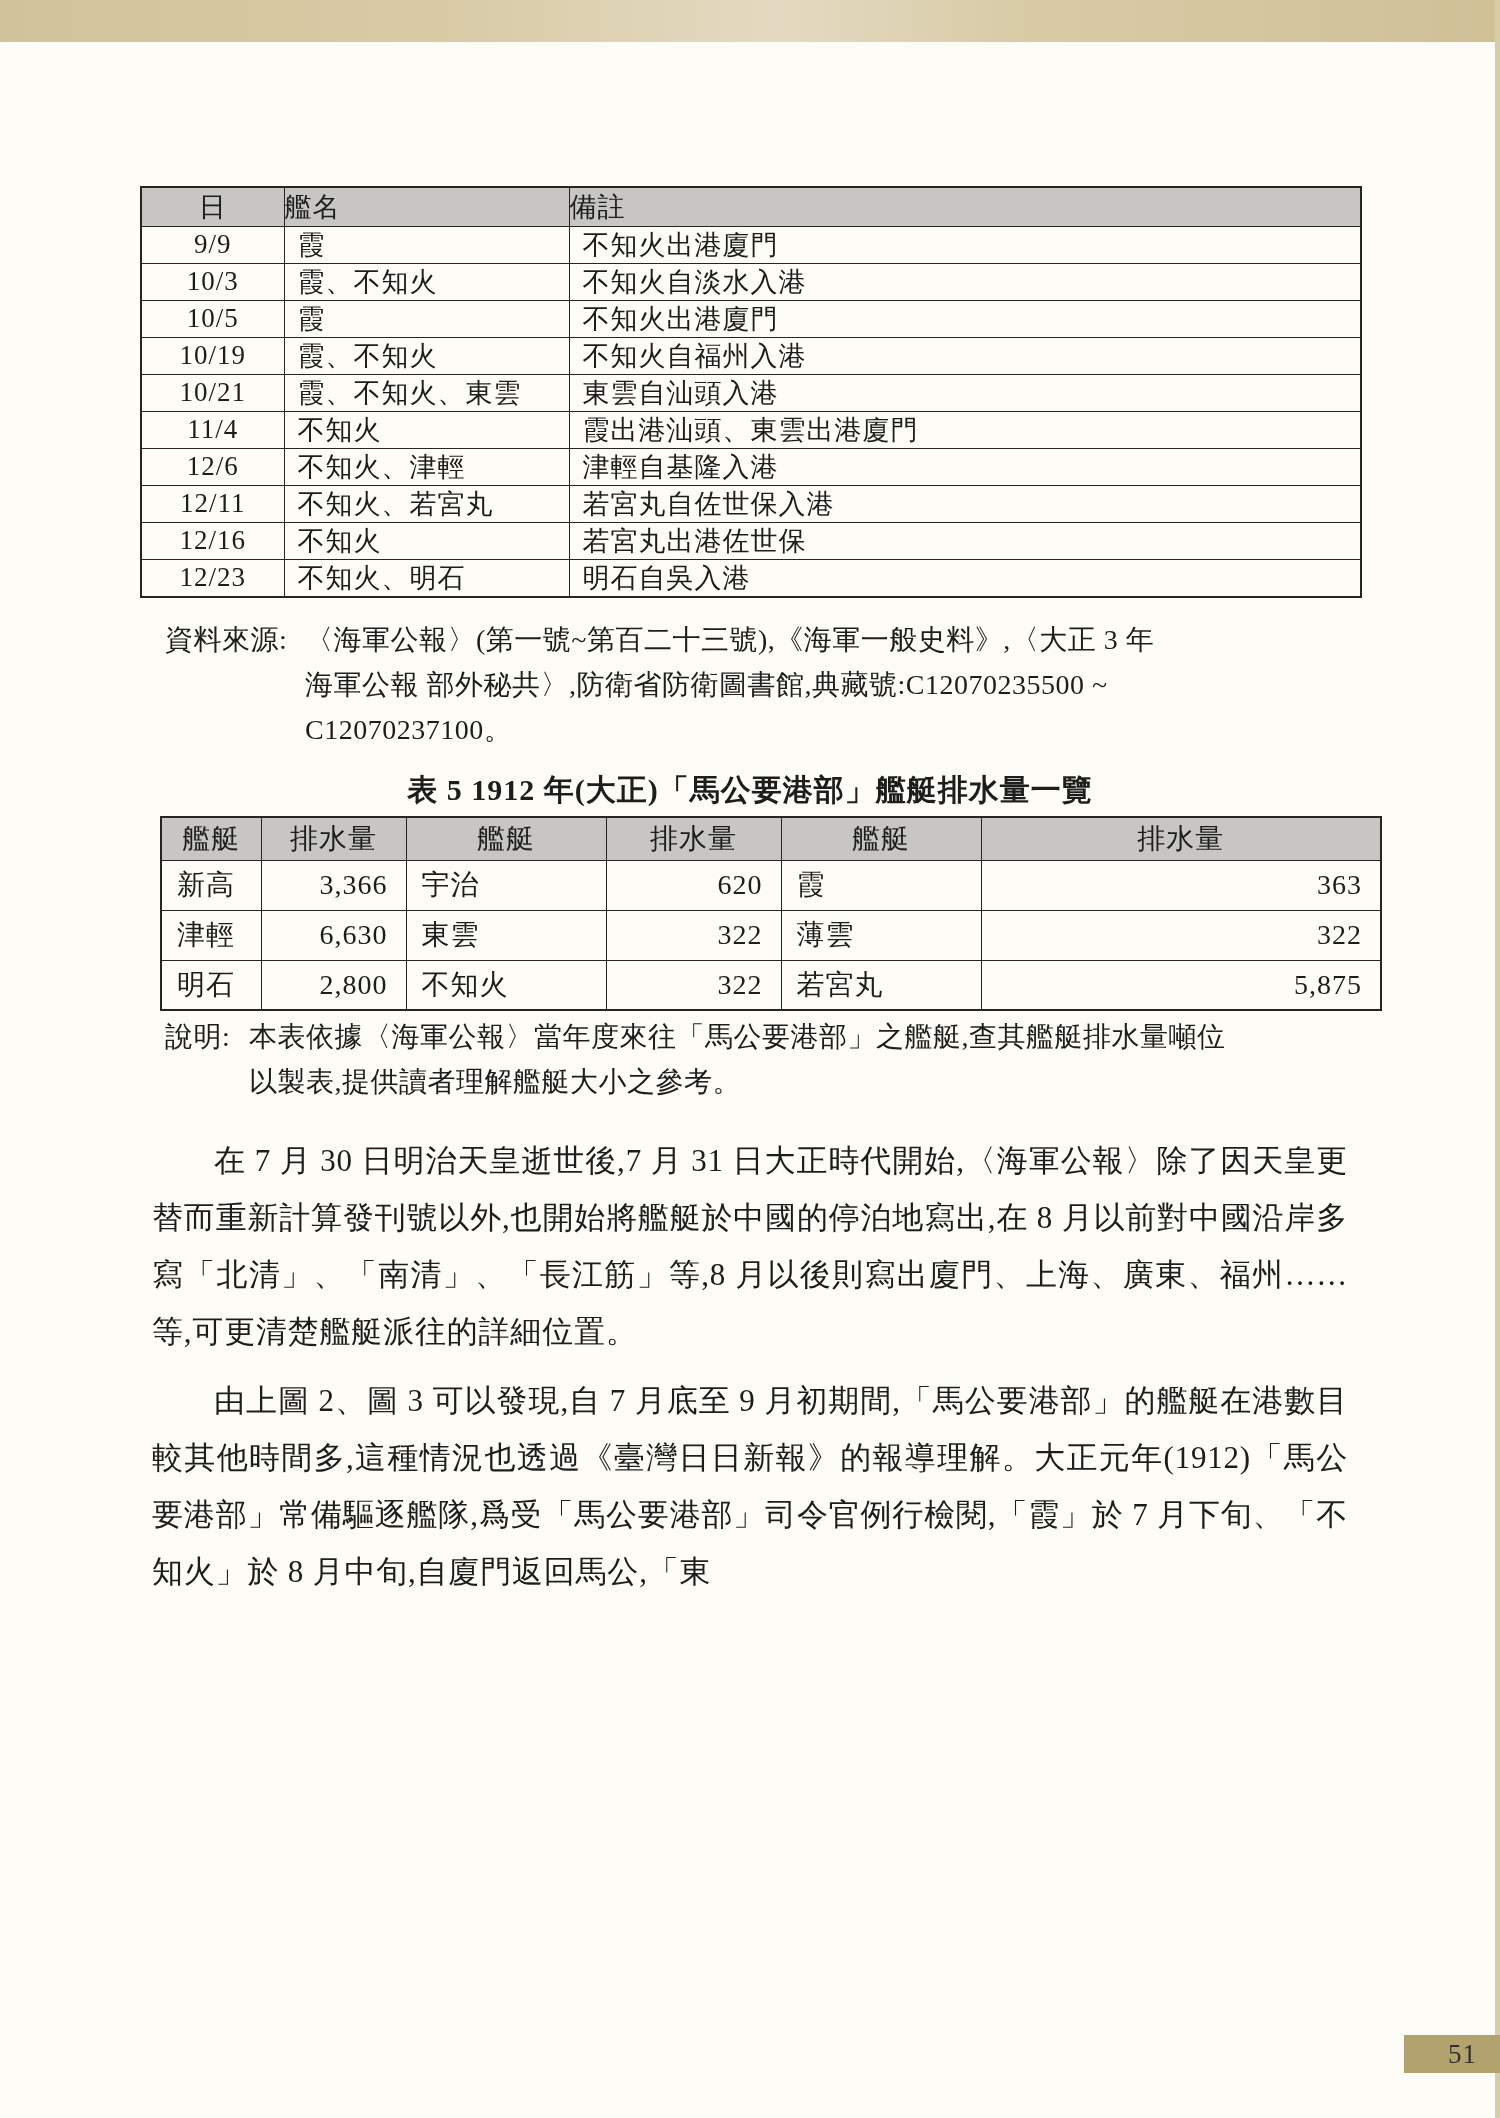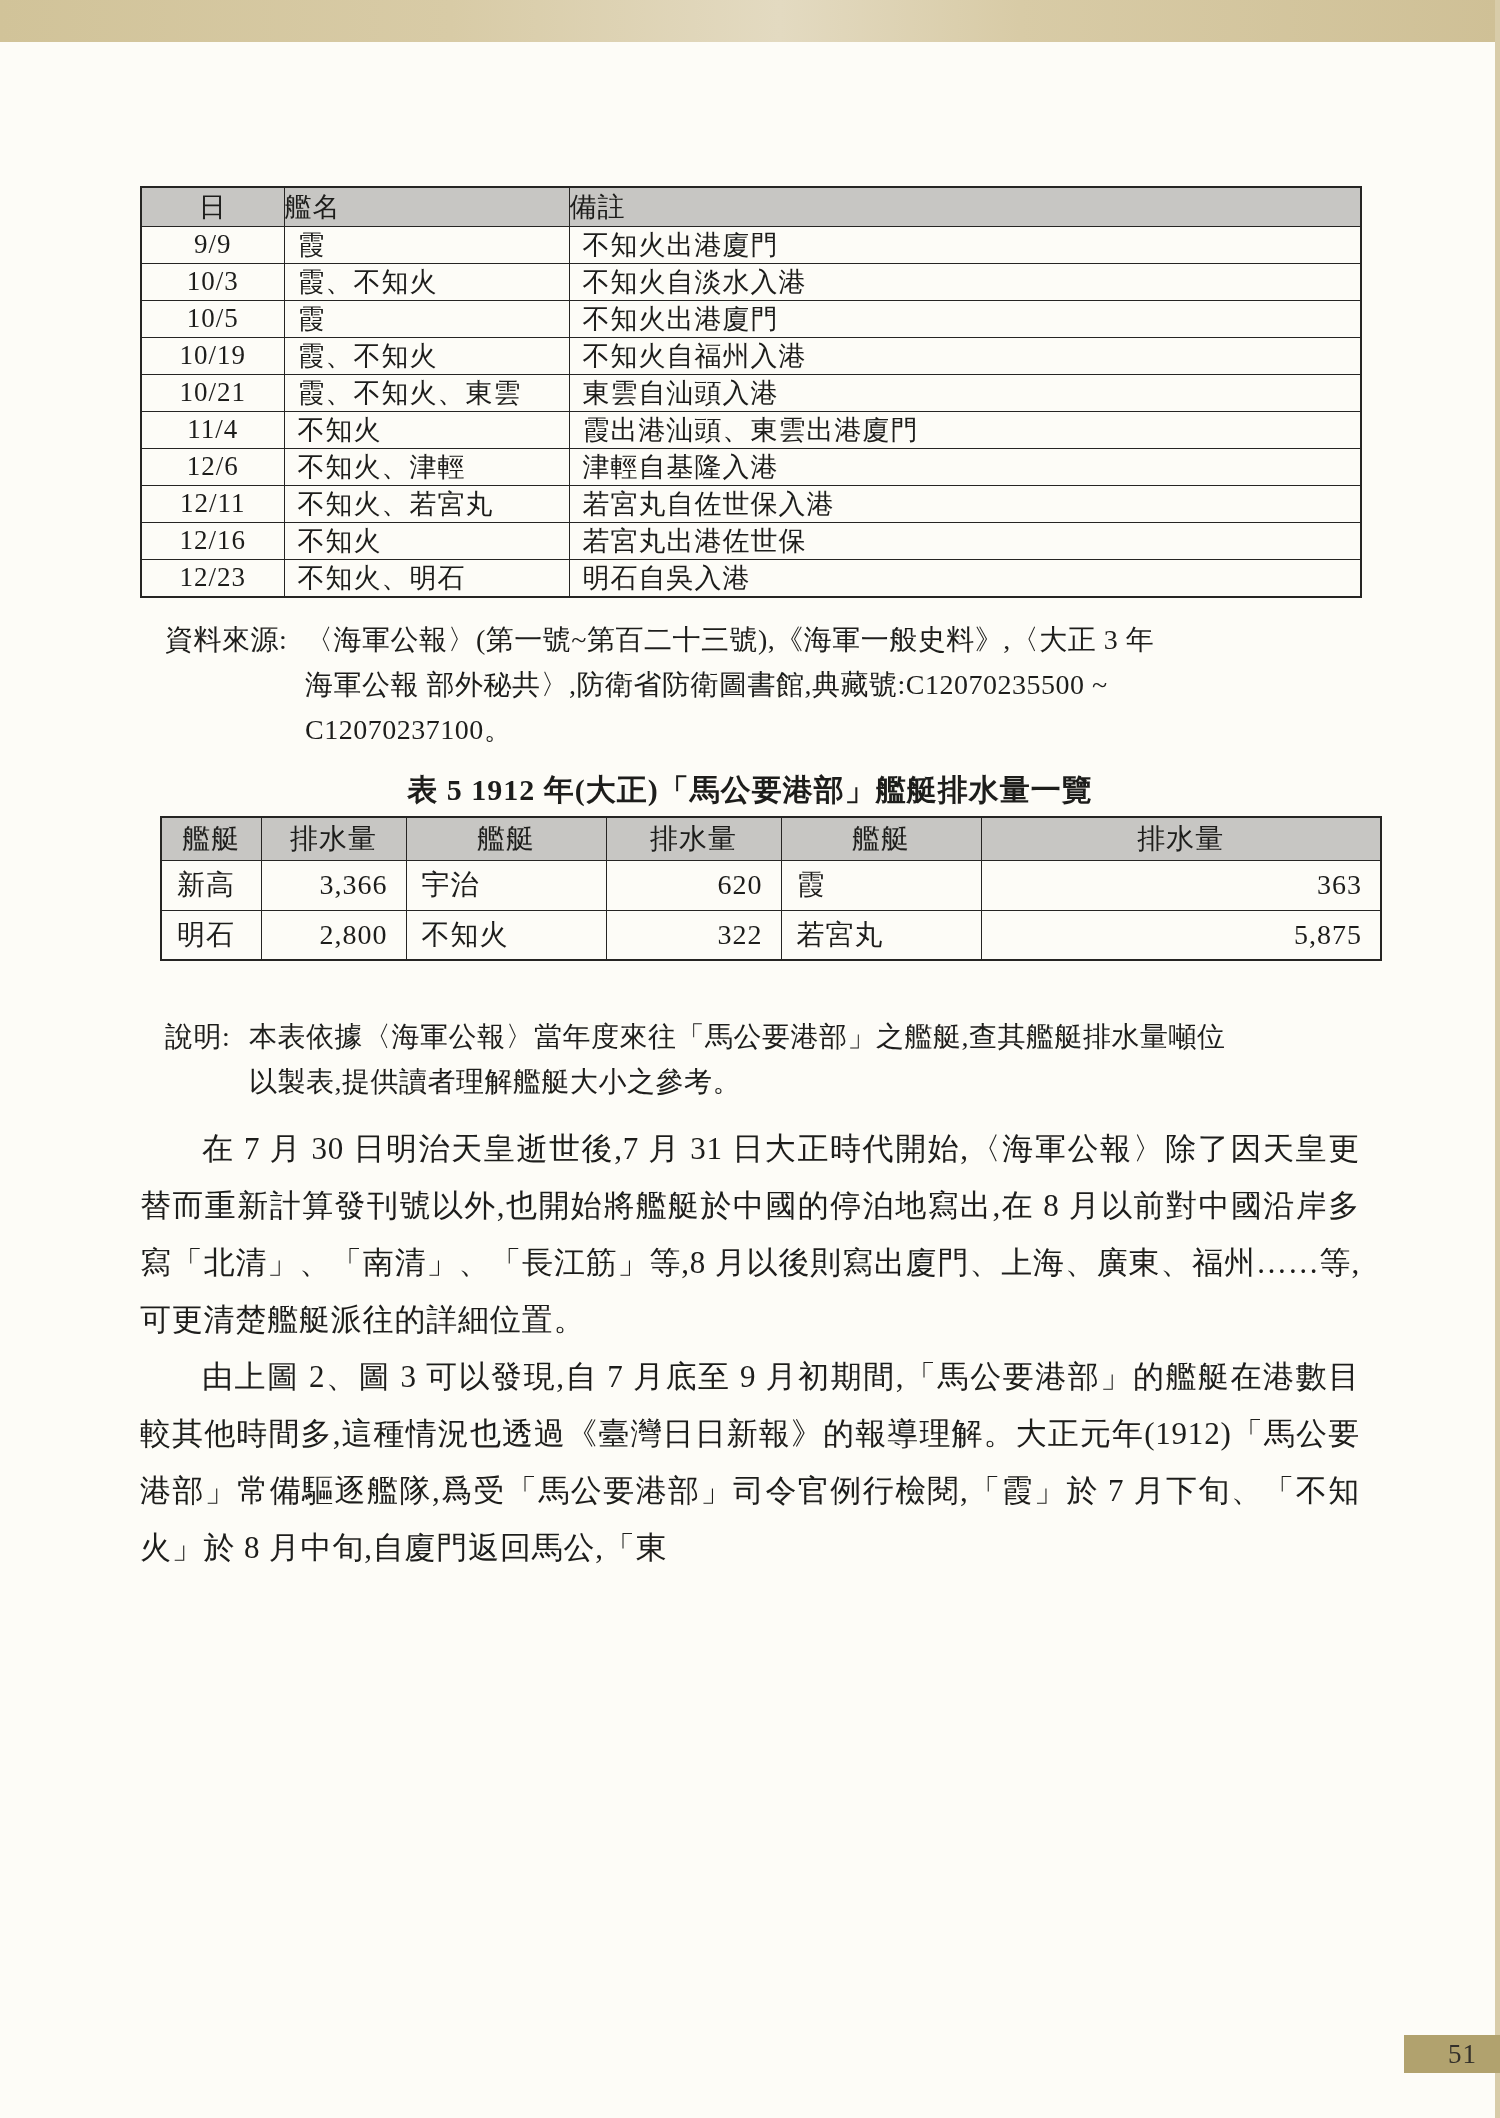--- a/index.html
+++ b/index.html
@@ -41,21 +41,21 @@
   
   .note { font-size:28px; line-height:45px; position:absolute; letter-spacing:0.5px;margin-left:25px; }
   .note .note-label { position:absolute; left:0; top:0; }
   .note.src  { padding-left:140px; }
   .note.expl { padding-left:84px; }
 
   .t5-title { text-align:center; font-size:30px; letter-spacing:1px;font-weight:bold; }
 
   .body-text p {
     font-size:31px; line-height:57px; text-align:justify;
-    text-indent:2em; letter-spacing:0.8px; margin:0;
+    text-indent:2em; letter-spacing:0.8px; margin:12px;
   }
 
   .page-num-box {
     position:absolute; left:1404px; top:2035px; width:117px; height:38px;
     background:#b1a26e; display:flex; align-items:center; justify-content:center;
     font-size:27px; color:#33302a; letter-spacing:1px;
   }
 </style>
 </head>
 <body>
@@ -166,20 +166,28 @@
       <tbody>
         <tr>
           <td class="c-name">新高</td>
           <td class="c-val">3,366</td>
           <td class="c-name">宇治</td>
           <td class="c-val">620</td>
           <td class="c-name">霞</td>
           <td class="c-val">363</td>
         </tr>
         <tr>
+          <td class="c-name">津輕</td>
+          <td class="c-val">6,630</td>
+          <td class="c-name">東雲</td>
+          <td class="c-val">322</td>
+          <td class="c-name">薄雲</td>
+          <td class="c-val">322</td>
+        </tr>
+        <tr>
           <td class="c-name">明石</td>
           <td class="c-val">2,800</td>
           <td class="c-name">不知火</td>
           <td class="c-val">322</td>
           <td class="c-name">若宮丸</td>
           <td class="c-val">5,875</td>
         </tr>
       </tbody>
     </table>
   </div>

